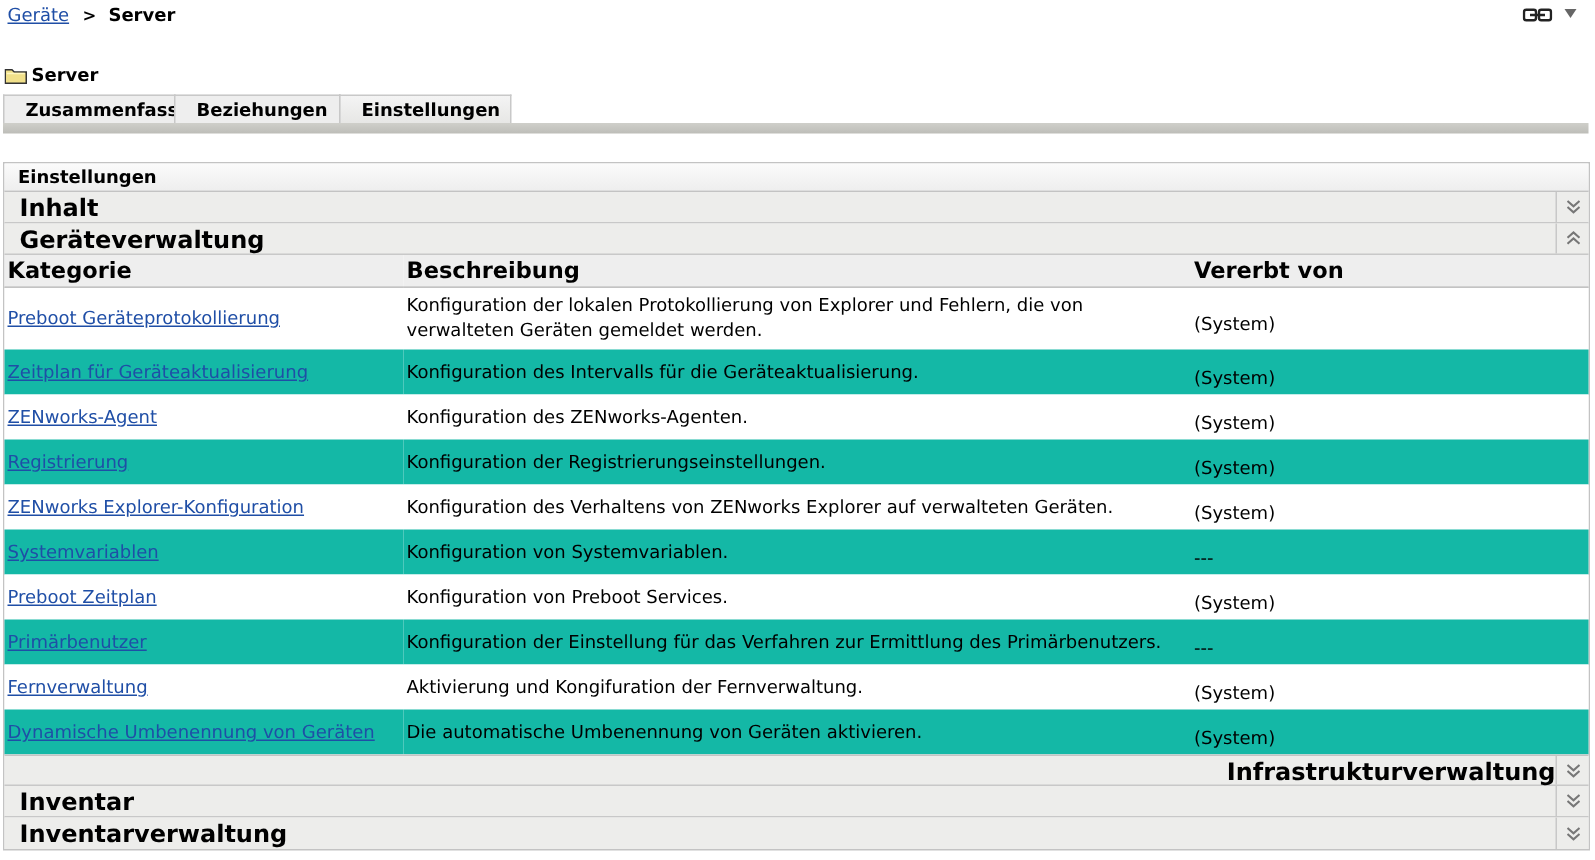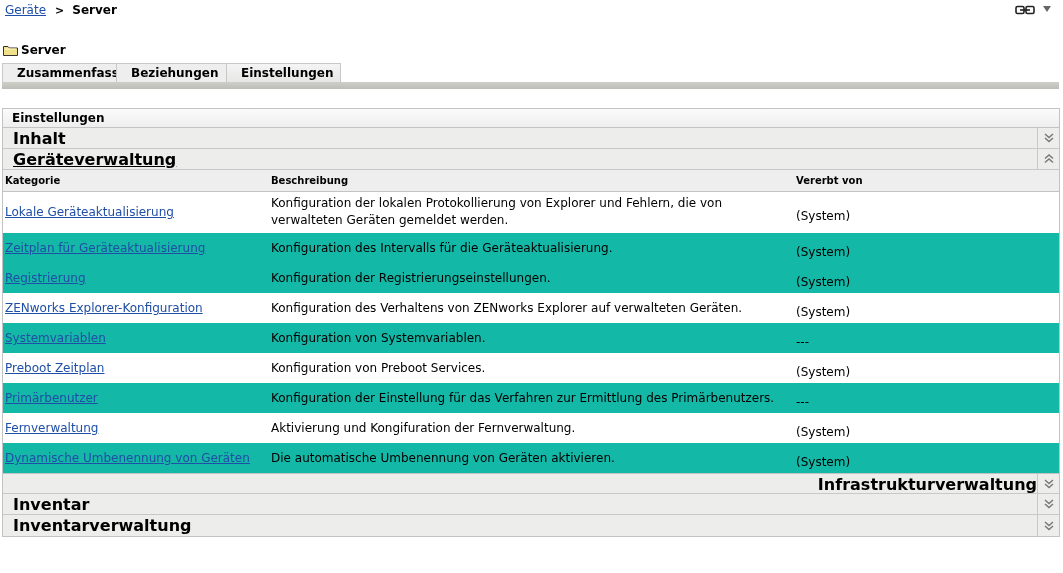--- a/index.html
+++ b/index.html
@@ -23,24 +23,24 @@
     .tab.t1 { width: 115px; padding-left: 14px; }
     .tab.t2 { width: 111px; padding-left: 14px; }
     .tab.t3 { width: 115px; padding-left: 14px; background: linear-gradient(#f4f4f4, #e6e6e4); }
     .tab-bar { position: absolute; left: 2px; top: 82px; width: 1057px; height: 7px; background: linear-gradient(#cfcfca, #bdbdb8); }
 
     .panel { position: absolute; left: 2px; top: 108px; width: 1058px; border: 1px solid #c3c3c3; }
     .panel-header { height: 19px; background: linear-gradient(#fbfbfb, #eeeeee); font-weight: bold; font-size: 12px; line-height: 19px; padding-left: 9px; border-bottom: 1px solid #c3c3c3; }
     .section { height: 21px; background: #ededeb; border-bottom: 1px solid #c8c8c8; display: flex; }
     .section .label { flex: 1; font-weight: bold; font-size: 16px; line-height: 21px; padding-left: 10px; }
     .section .toggle { width: 22px; border-left: 1px solid #c8c8c8; display: flex; align-items: center; justify-content: center; cursor: pointer; }
-    .section.expanded { border-bottom: 1px solid #c8c8c8; text-decoration: underline; }
+    .section.expanded { border-bottom: 1px solid #c8c8c8; }
 
     table.grid { width: 100%; border-collapse: collapse; }
-    table.grid th { background: #eeeeee; text-align: left; font-size: 10px; font-weight: bold; height: 21px; padding-left: 2px; border-bottom: 1px solid #c3c3c3; }
+    table.grid th { background: #eeeeee; text-align: left; font-size: 15px; font-weight: bold; height: 21px; padding-left: 2px; border-bottom: 1px solid #c3c3c3; }
     table.grid td { font-size: 12px; vertical-align: middle; padding-left: 2px; height: 30px; }
     table.grid tr.tall td { height: 42px; }
     table.grid tr.odd td { background: #ffffff; }
     table.grid tr.even td { background: #14b8a6; }
     table.grid td.cat a { color: #1f4ea6; text-decoration: underline; }
     table.grid td.desc { line-height: 17px; padding-top: 0; }
     table.grid td.inh { padding-top: 8px; margin-left: 12px; }
     .col-cat { width: 266px; }
     .col-desc { width: 525px; }
   </style>
@@ -105,27 +105,32 @@
   <table class="grid">
     <thead>
       <tr>
         <th class="col-cat">Kategorie</th>
         <th class="col-desc">Beschreibung</th>
         <th>Vererbt von</th>
       </tr>
     </thead>
     <tbody>
       <tr class="odd tall">
-        <td class="cat"><a href="#">Lokale Geräteaktualisierung</a></td>
+        <td class="cat"><a href="#">Preboot Geräteprotokollierung</a></td>
         <td class="desc">Konfiguration der lokalen Protokollierung von Explorer und Fehlern, die von verwalteten Geräten gemeldet werden.</td>
         <td class="inh">(System)</td>
       </tr>
       <tr class="even">
         <td class="cat"><a href="#">Zeitplan für Geräteaktualisierung</a></td>
         <td class="desc">Konfiguration des Intervalls für die Geräteaktualisierung.</td>
+        <td class="inh">(System)</td>
+      </tr>
+      <tr class="odd">
+        <td class="cat"><a href="#">ZENworks-Agent</a></td>
+        <td class="desc">Konfiguration des ZENworks-Agenten.</td>
         <td class="inh">(System)</td>
       </tr>
       <tr class="even">
         <td class="cat"><a href="#">Registrierung</a></td>
         <td class="desc">Konfiguration der Registrierungseinstellungen.</td>
         <td class="inh">(System)</td>
       </tr>
       <tr class="odd">
         <td class="cat"><a href="#">ZENworks Explorer-Konfiguration</a></td>
         <td class="desc">Konfiguration des Verhaltens von ZENworks Explorer auf verwalteten Geräten.</td>

